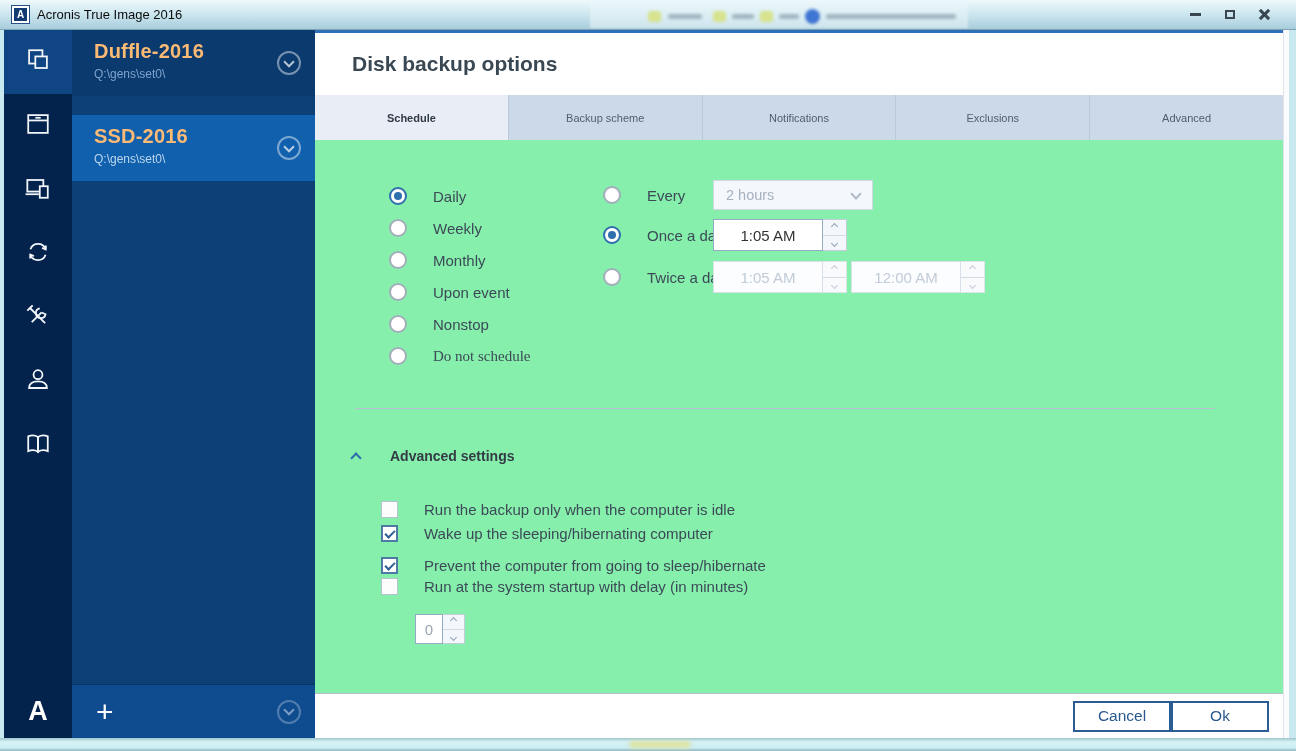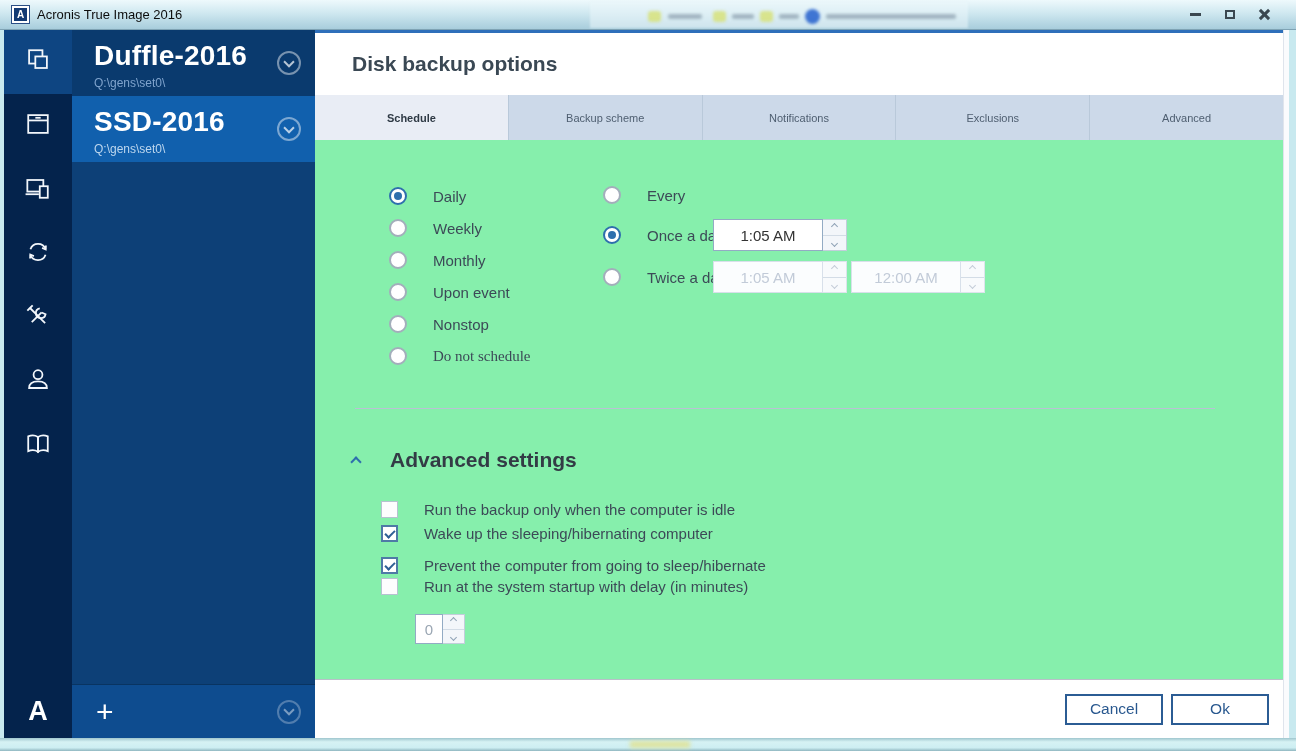--- a/index.html
+++ b/index.html
@@ -41,22 +41,22 @@
   .rail-item.active { background:#0e4582; }
   .rail-item svg { width:32px; height:32px; }
   .rail-logo { position:absolute; bottom:0; left:0; width:68px; height:54px;
     display:flex; align-items:center; justify-content:center;
     color:#fff; font-size:27px; font-weight:bold; }
 
   
   .panel { width:243px; background:#0d4077; display:flex; flex-direction:column; position:relative; }
   .bk-item { height:66px; padding:10px 14px 0 22px; position:relative; cursor:pointer; }
   .bk-item.plain { background:#0a3a6e; }
-  .bk-item.selected { background:#1160ad; }
-  .bk-title { color:#ffffff; font-size:28px; font-weight:600; letter-spacing:.2px; }
+  .bk-item.selected { background:#1160ad;margin-top:19px; }
+  .bk-title { color:#fdba74; font-size:20px; font-weight:600; letter-spacing:.2px; }
   .bk-path { font-size:12px; margin-top:4px; }
   .bk-item.plain .bk-path { color:#7fa3cd; }
   .bk-item.selected .bk-path { color:#bcd6ee; }
   .chev-circle { position:absolute; right:14px; top:50%; margin-top:-12px; width:24px; height:24px;
     border:2px solid rgba(255,255,255,.45); border-radius:50%;
     display:flex; align-items:center; justify-content:center; }
   .chev-circle .chev { margin-top:-3px; color:rgba(255,255,255,.7); }
   .panel-add { position:absolute; bottom:0; left:0; width:243px; height:54px;
     background:#0e4c8f; border-top:1px solid #093461;
     display:flex; align-items:center; padding:0 14px 0 24px; cursor:pointer; }
@@ -100,33 +100,33 @@
   .spin { width:24px; height:32px; display:flex; flex-direction:column; border:1px solid #c2cedb; border-left:none; background:#f3f6fa; }
   .spin .sbtn { flex:1; display:flex; align-items:center; justify-content:center; cursor:pointer; color:#8fa2b5; }
   .spin .sbtn.dn { border-top:1px solid #d3dce6; }
   .spin .sbtn .chev.small { margin-top:2px; } .spin .sbtn.up .chev.small { margin-top:-2px; transform:rotate(-135deg); }
   .spin.dis { border-color:#dde4ec; background:#f8fafc; } .spin.dis .sbtn { color:#c3ccd8; }
 
   .divider { position:absolute; left:40px; top:268px; width:860px; height:1px; background:#b9c2d4; }
 
   .adv-head { position:absolute; left:37px; top:308px; display:flex; align-items:center; cursor:pointer; }
   .adv-head .chev { color:#2e6fad; margin-top:4px; }
-  .adv-head h2 { font-size:21px; font-weight:bold; color:#333b45; margin-left:30px; }
+  .adv-head h2 { font-size:14px; font-weight:bold; color:#333b45; margin-left:30px; }
 
   .cb { width:17px; height:17px; background:#fdfdfe; border:1px solid #b6c2d0; flex:none; position:relative; cursor:pointer; }
   .cb.on { border:2px solid #4e7aa6; background:#fff; }
   .cb.on::after { content:""; position:absolute; left:2px; top:3px; width:8px; height:4px;
     border-left:2px solid #2e5f94; border-bottom:2px solid #2e5f94; transform:rotate(-45deg); }
 
   .numgrp { position:absolute; left:100px; top:474px; display:flex; }
   .numgrp .inp { width:28px; height:30px; color:#9aa6b3; }
   .numgrp .spin { width:22px; height:30px; }
 
-  .footer { height:59px; background:#ffffff; border-top:1px solid #b9bfc9;
-    display:flex; align-items:center; justify-content:flex-end; padding-right:14px; gap:8px; }
+  .footer { height:45px; background:#ffffff; border-top:1px solid #b9bfc9;
+    display:flex; align-items:center; justify-content:flex-end; padding-right:14px; gap:0; }
   .btn { width:98px; height:31px; background:#fff; border:2px solid #2b5c94; color:#29588f;
     font-size:15.5px; font-family:"Liberation Sans",sans-serif; cursor:pointer; }
 
   .scrollstrip { width:6px; background:#fafbfd; border-left:1px solid #dfe4ec; }
 </style>
 </head>
 <body>
 
 <div class="window">
 
@@ -291,20 +291,24 @@
         </div>
         <div class="row" style="left:288px; top:86px;">
           <span class="radio sel"></span>
           <span class="lbl">Once a day</span>
         </div>
         <div class="row" style="left:288px; top:128px;">
           <span class="radio"></span>
           <span class="lbl">Twice a day</span>
         </div>
 
+        <div class="dd" style="left:398px; top:40px;">
+          <span class="txt">2 hours</span>
+          <span class="chev"></span>
+        </div>
 
         <div class="timegrp" style="left:398px; top:79px;">
           <input class="inp" value="1:05 AM" style="">
           <span class="spin">
             <span class="sbtn up">
                 <span class="chev small up"></span>
               </span>
             <span class="sbtn dn">
                 <span class="chev small"></span>
               </span>

